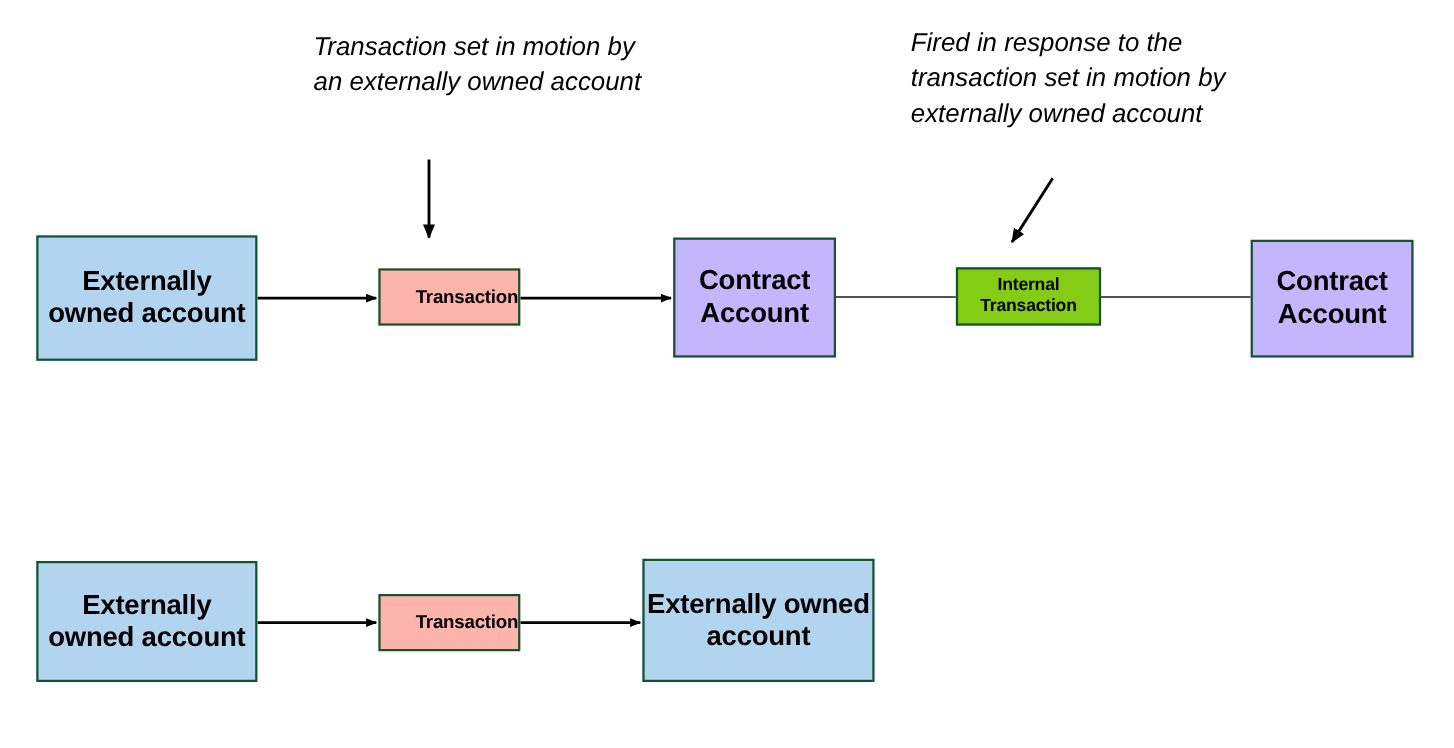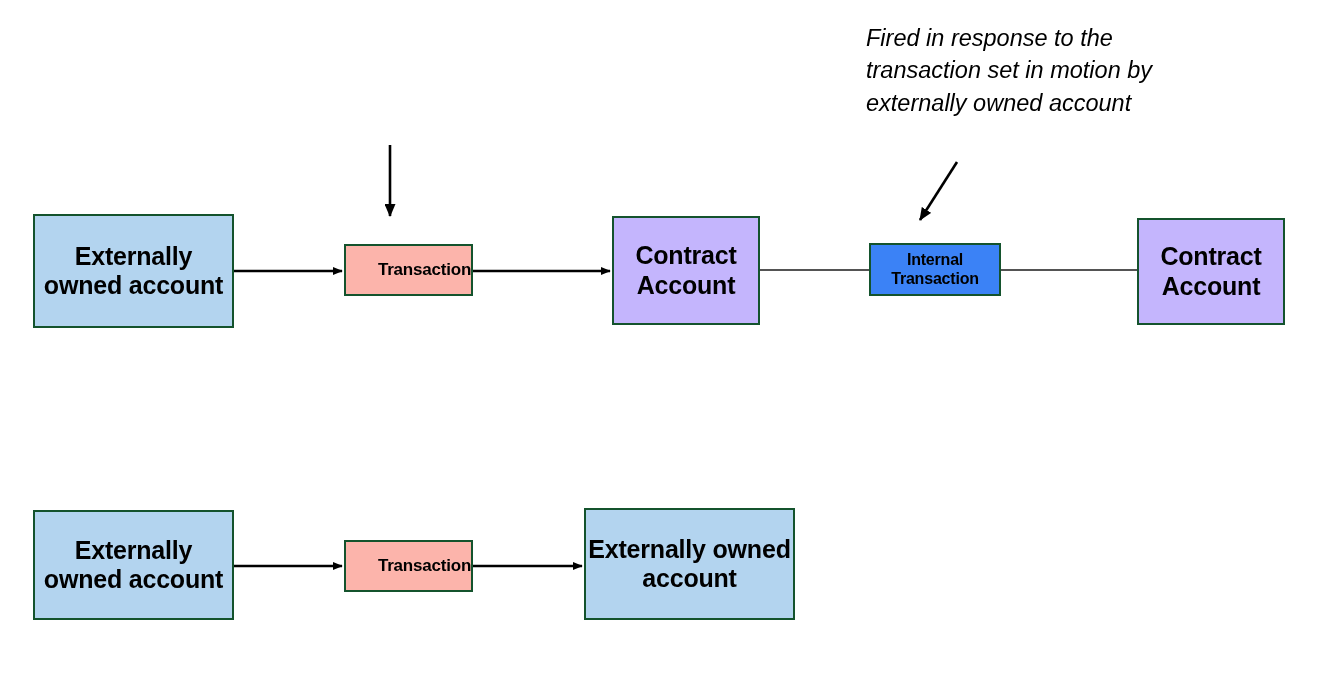--- a/index.html
+++ b/index.html
@@ -31,21 +31,21 @@
     line-height: 1.18;
     letter-spacing: -0.2px;
   }
   .node-lg { font-size: 25px; }
   .node-sm { font-size: 17px; }
   .node-md { font-size: 16px; }
 
   .fill-blue   { background: #b3d4ef; }
   .fill-pink   { background: #fcb4ab; padding-left: 32px; }
   .fill-yellow { background: #c4b5fd; }
-  .fill-green  { background: #3b82f6; }
+  .fill-green  { background: #84cc16; }
 
   .note {
     position: absolute;
     font-style: italic;
     font-size: 23.5px;
     line-height: 1.38;
     color: #000000;
     white-space: pre-line;
   }
   svg.edges {
@@ -83,22 +83,23 @@
 
     <line x1="390" y1="145" x2="390" y2="216" stroke="#000000" stroke-width="2.6" marker-end="url(#arrowhead-thin)"></line>
 
     <line x1="957" y1="162" x2="920" y2="220" stroke="#000000" stroke-width="2.6" marker-end="url(#arrowhead-thin)"></line>
 
     <line x1="234" y1="566" x2="342" y2="566" stroke="#000000" stroke-width="2.4" marker-end="url(#arrowhead)"></line>
 
     <line x1="473" y1="566" x2="582" y2="566" stroke="#000000" stroke-width="2.4" marker-end="url(#arrowhead)"></line>
   </svg>
 
+  <div class="note" style="left:285px; top:26px; width:310px;">Transaction set in motion by an externally owned account</div>
 
-  <div class="note" style="left:866px; top:22px; width:312px;">Fired in response to the transaction set in motion by externally owned account</div>
+  <div class="note" style="left:828px; top:22px; width:312px;">Fired in response to the transaction set in motion by externally owned account</div>
 
   <div class="node node-lg fill-blue" style="left:33px; top:214px; width:201px; height:114px;">Externally owned account</div>
 
   <div class="node node-sm fill-pink" style="left:344px; top:244px; width:129px; height:52px;">Transaction</div>
 
   <div class="node node-lg fill-yellow" style="left:612px; top:216px; width:148px; height:109px;">Contract Account</div>
 
   <div class="node node-md fill-green" style="left:869px; top:243px; width:132px; height:53px;">Internal Transaction</div>
 
   <div class="node node-lg fill-yellow" style="left:1137px; top:218px; width:148px; height:107px;">Contract Account</div>

